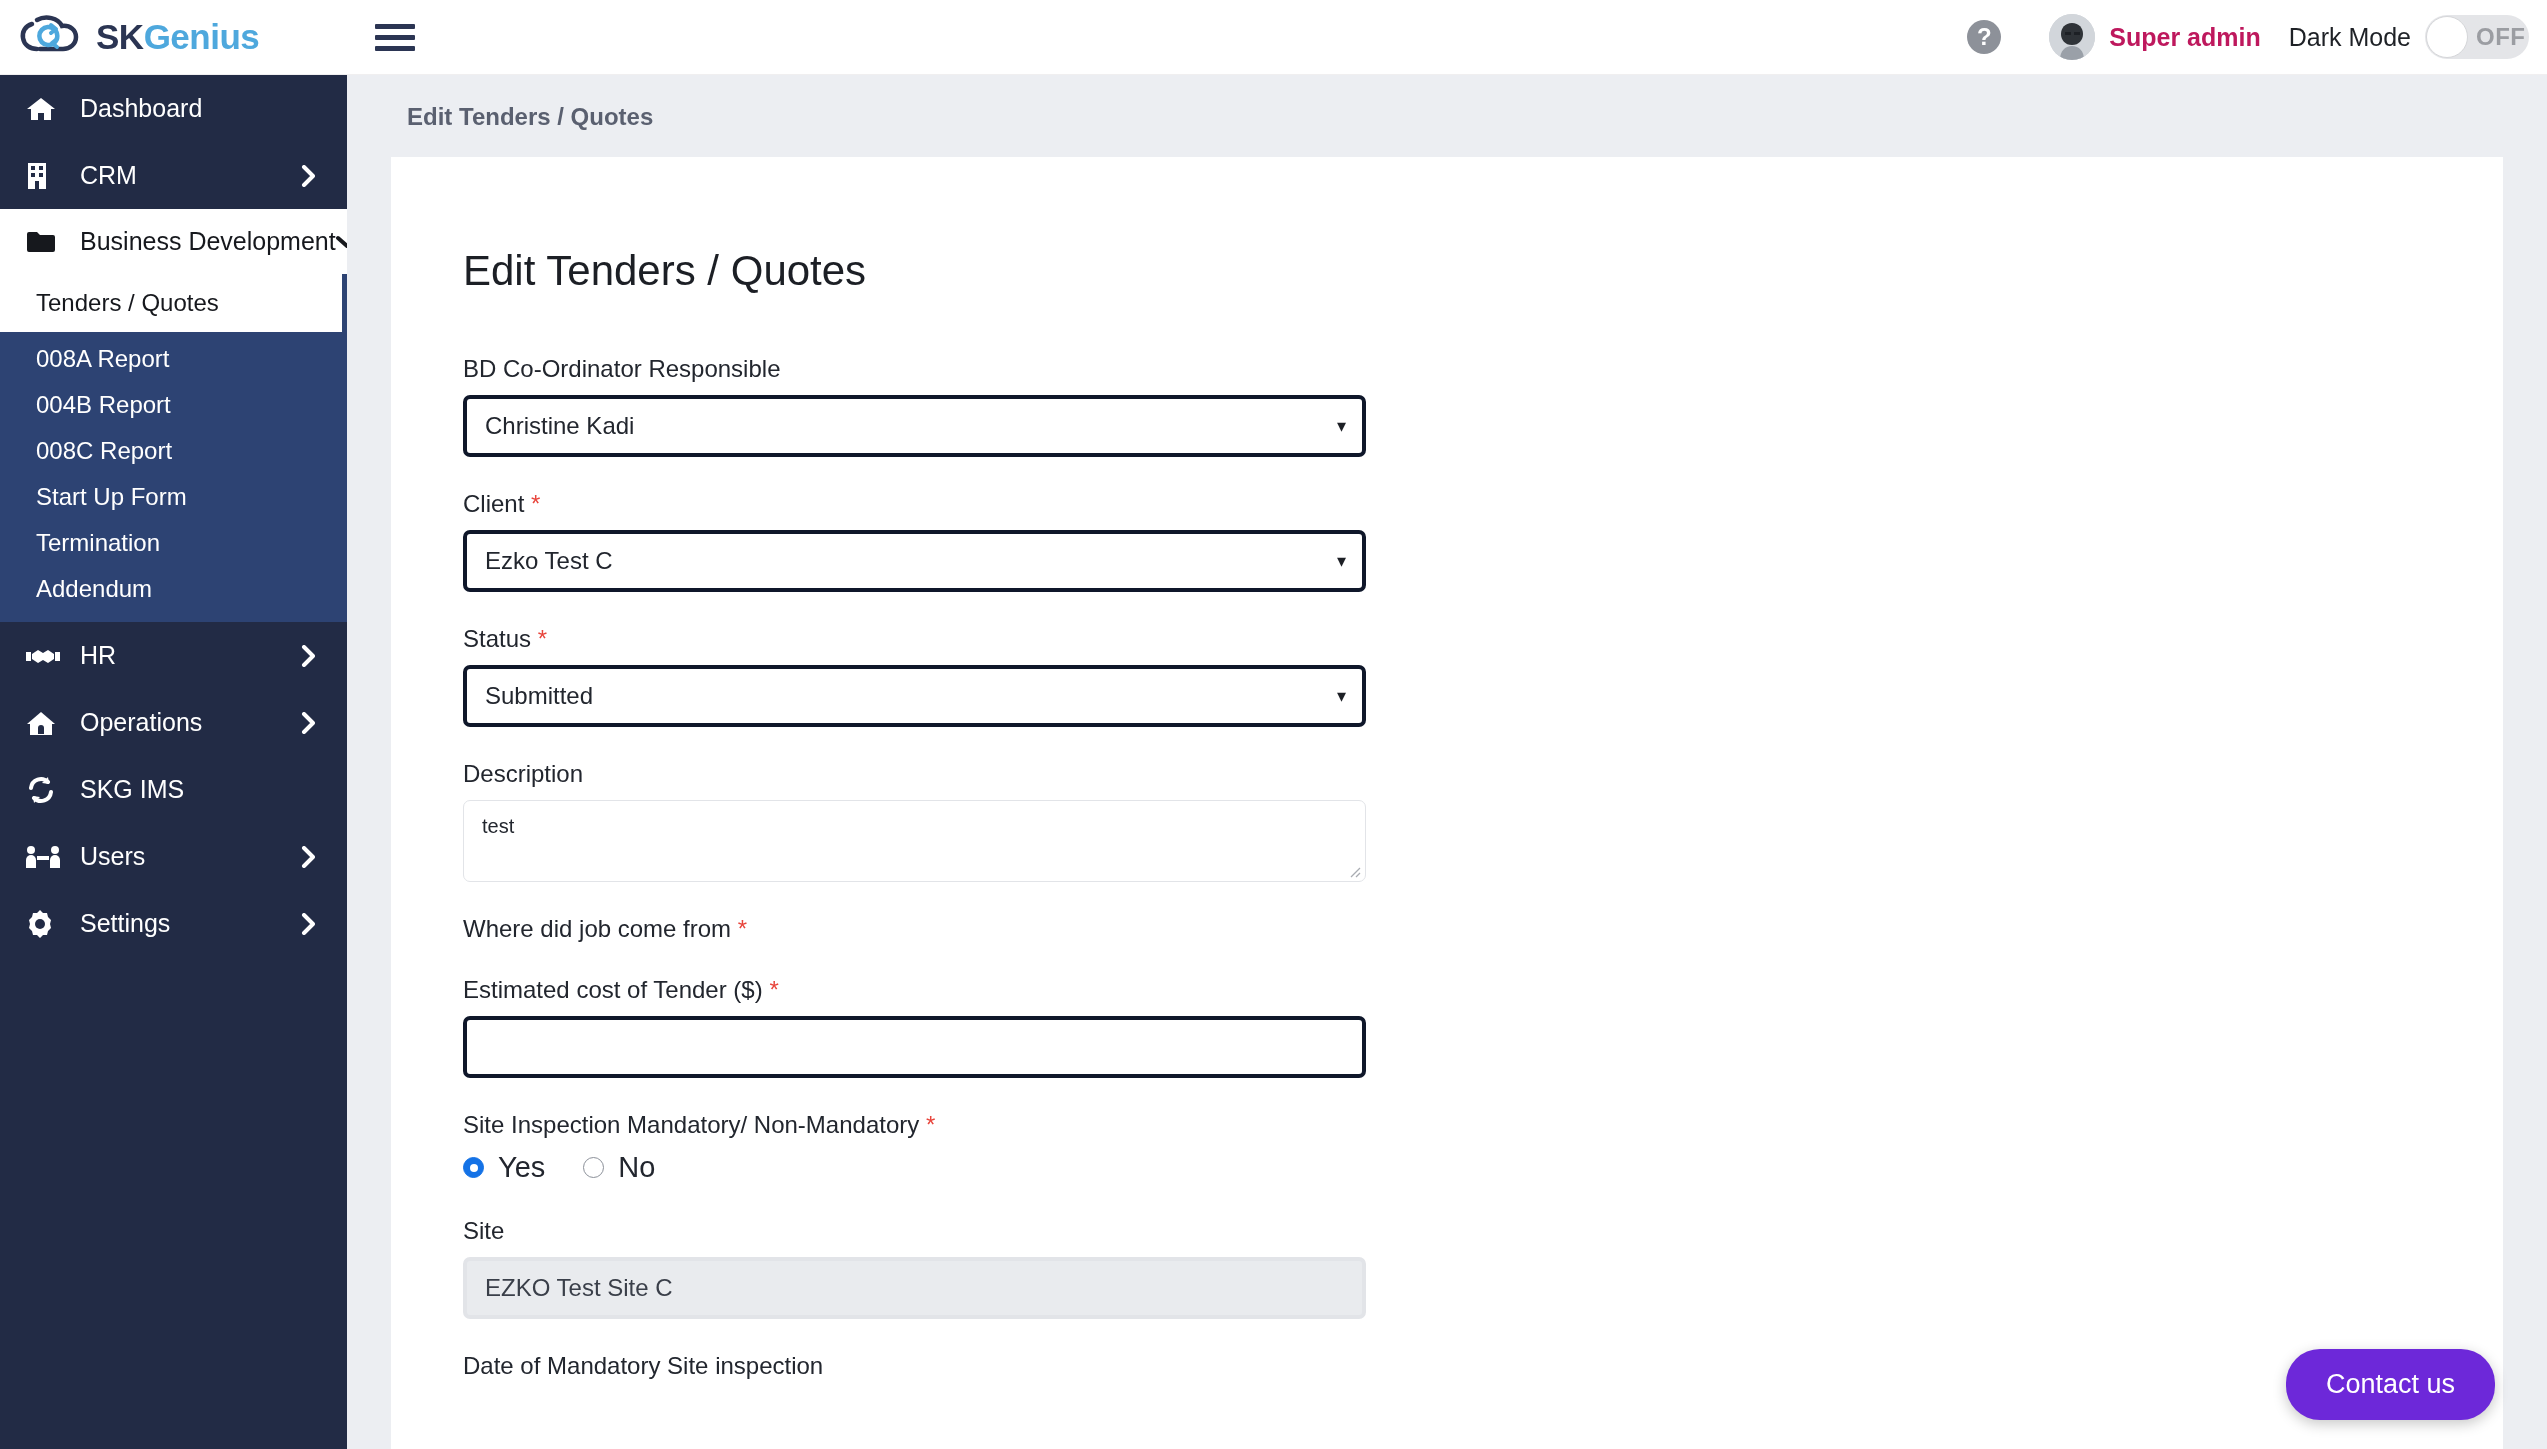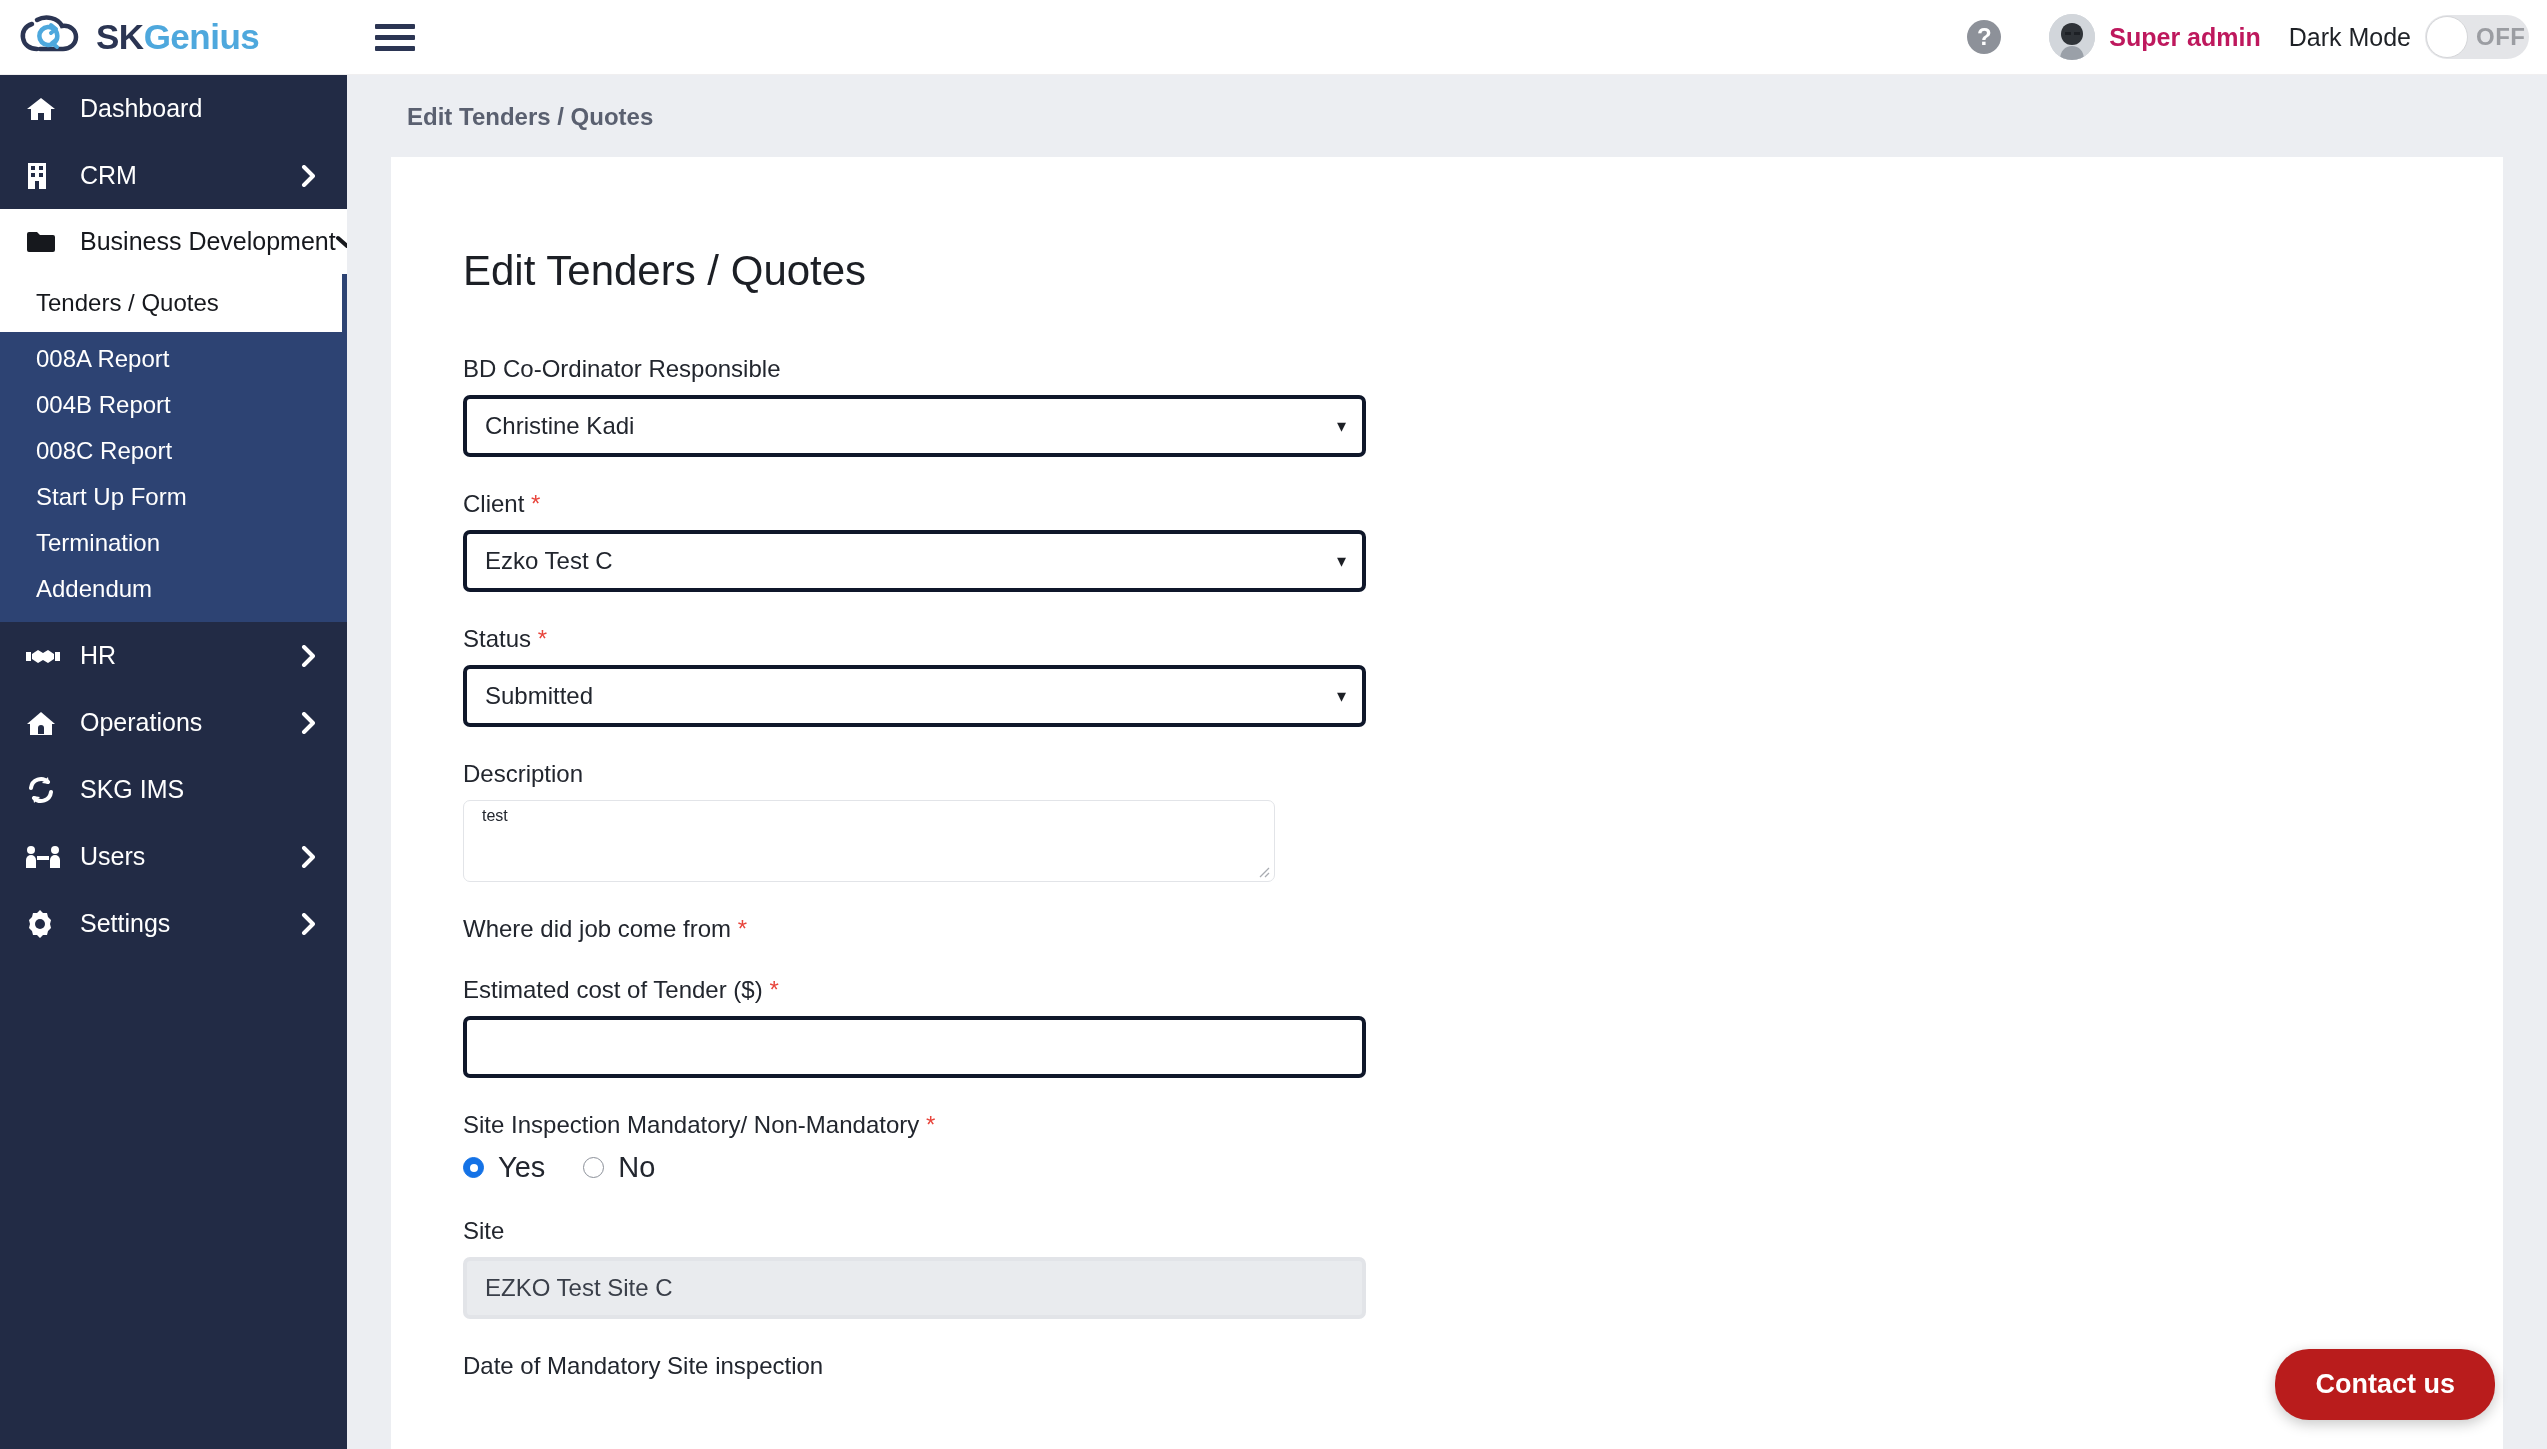--- a/index.html
+++ b/index.html
@@ -67,33 +67,33 @@
     background: #ffffff; display: flex; align-items: center; padding: 0 18px;
     font-size: 24px; color: #22262e; position: relative; cursor: pointer;
   }
   .control.select::after {
     content: "\25BE"; position: absolute; right: 16px; top: 50%; transform: translateY(-50%);
     font-size: 18px; color: #1c1f25;
   }
   .control.disabled { background: #e9ebee; border-color: #e2e4e8; color: #3a3f49; cursor: default; }
   .control.empty { cursor: text; }
   .textarea {
-    width: 812px; height: 82px; border: 1px solid #e2e4e8; border-radius: 7px;
-    background: #ffffff; padding: 6px 18px; font-size: 16px; color: #22262e; position: relative; cursor: text;
+    width: 903px; height: 82px; border: 1px solid #e2e4e8; border-radius: 7px;
+    background: #ffffff; padding: 14px 18px; font-size: 20px; color: #22262e; position: relative; cursor: text;
   }
   .resize-grip { position: absolute; right: 4px; bottom: 3px; width: 14px; height: 14px; }
   .radio-row { display: flex; align-items: center; gap: 14px; margin-top: 6px; }
   .radio { width: 21px; height: 21px; border-radius: 50%; border: 1px solid #8b9099; background: #ffffff; flex: 0 0 auto; position: relative; cursor: pointer; }
   .radio.checked { border: 1px solid #1472e6; background: #1472e6; }
   .radio.checked::after { content: ""; position: absolute; left: 50%; top: 50%; transform: translate(-50%,-50%); width: 8px; height: 8px; border-radius: 50%; background: #ffffff; }
   .radio-lbl { font-size: 29px; color: #22262e; margin-right: 24px; cursor: pointer; }
 
   .contact-btn {
     position: absolute; right: 52px; bottom: 30px;
-    background: #b91c1c; color: #ffffff; font-size: 27px; font-weight: bold;
+    background: #6d28d9; color: #ffffff; font-size: 27px; font-weight: normal;
     padding: 20px 40px; border-radius: 34px; border: none; cursor: pointer;
     box-shadow: 0 4px 14px rgba(0,0,0,0.22); white-space: nowrap; z-index: 50;
   }
 </style>
 </head>
 <body>
 
 <div class="app">
 
   <div class="topbar">

